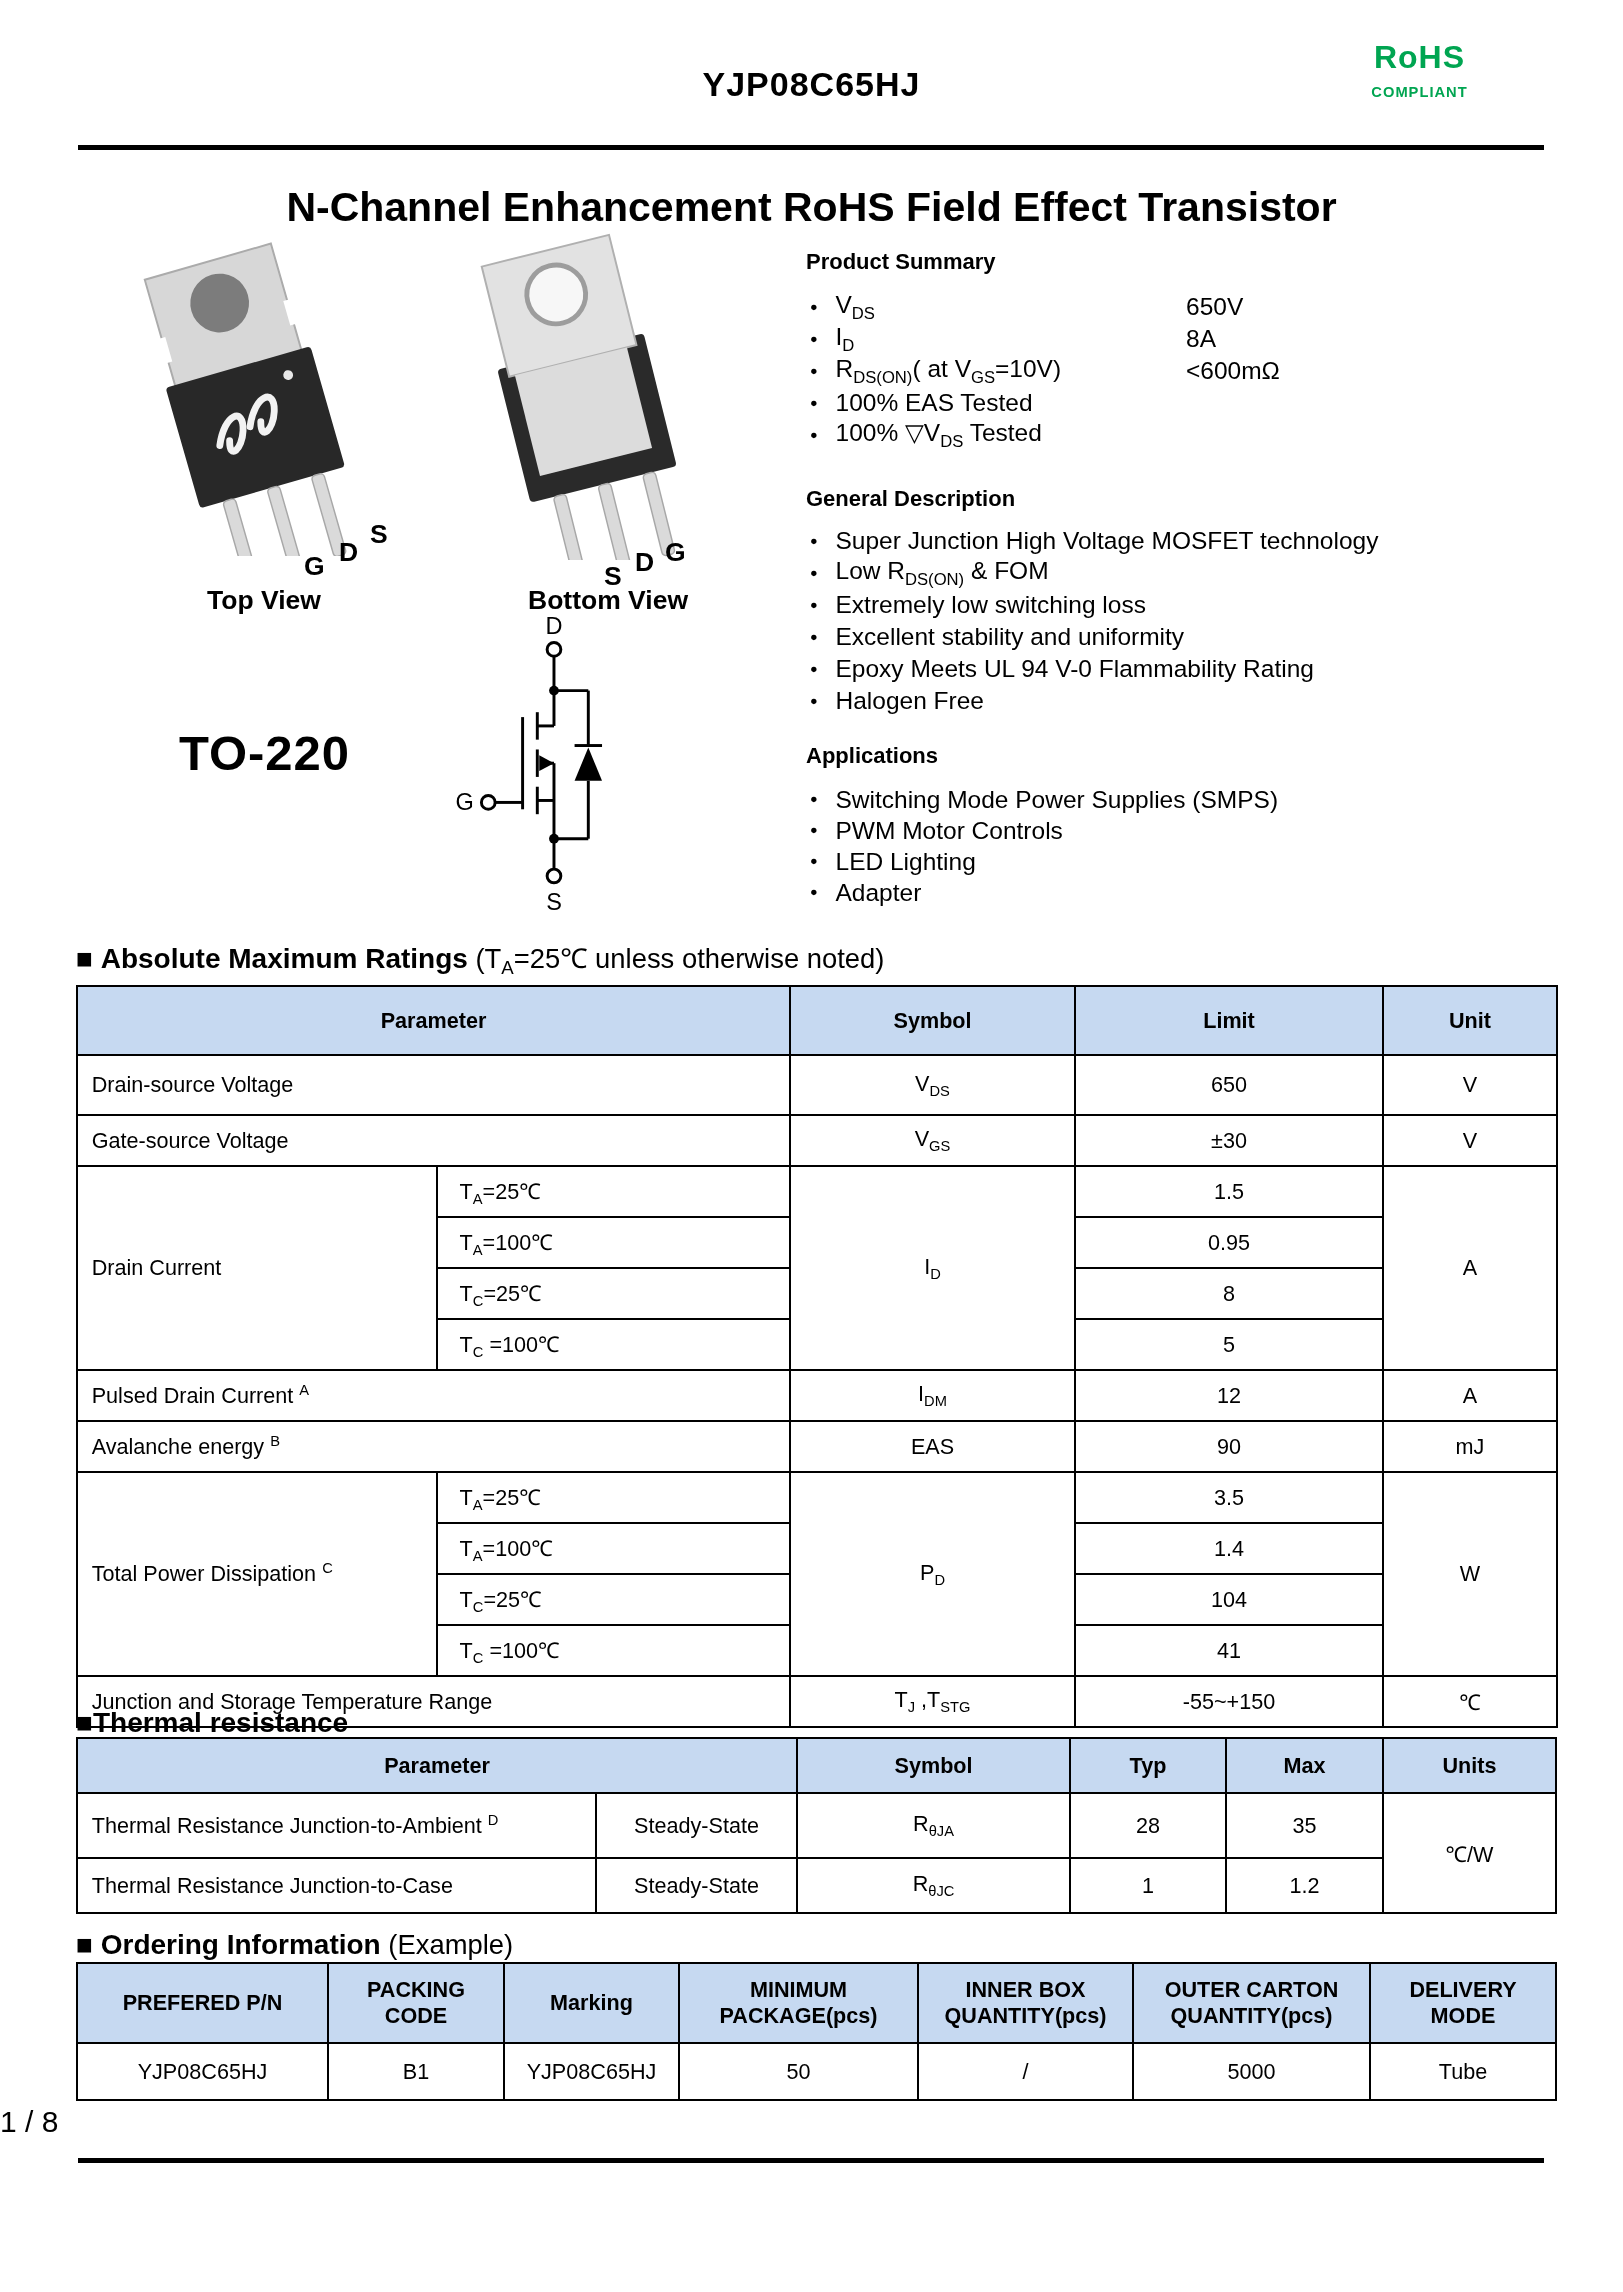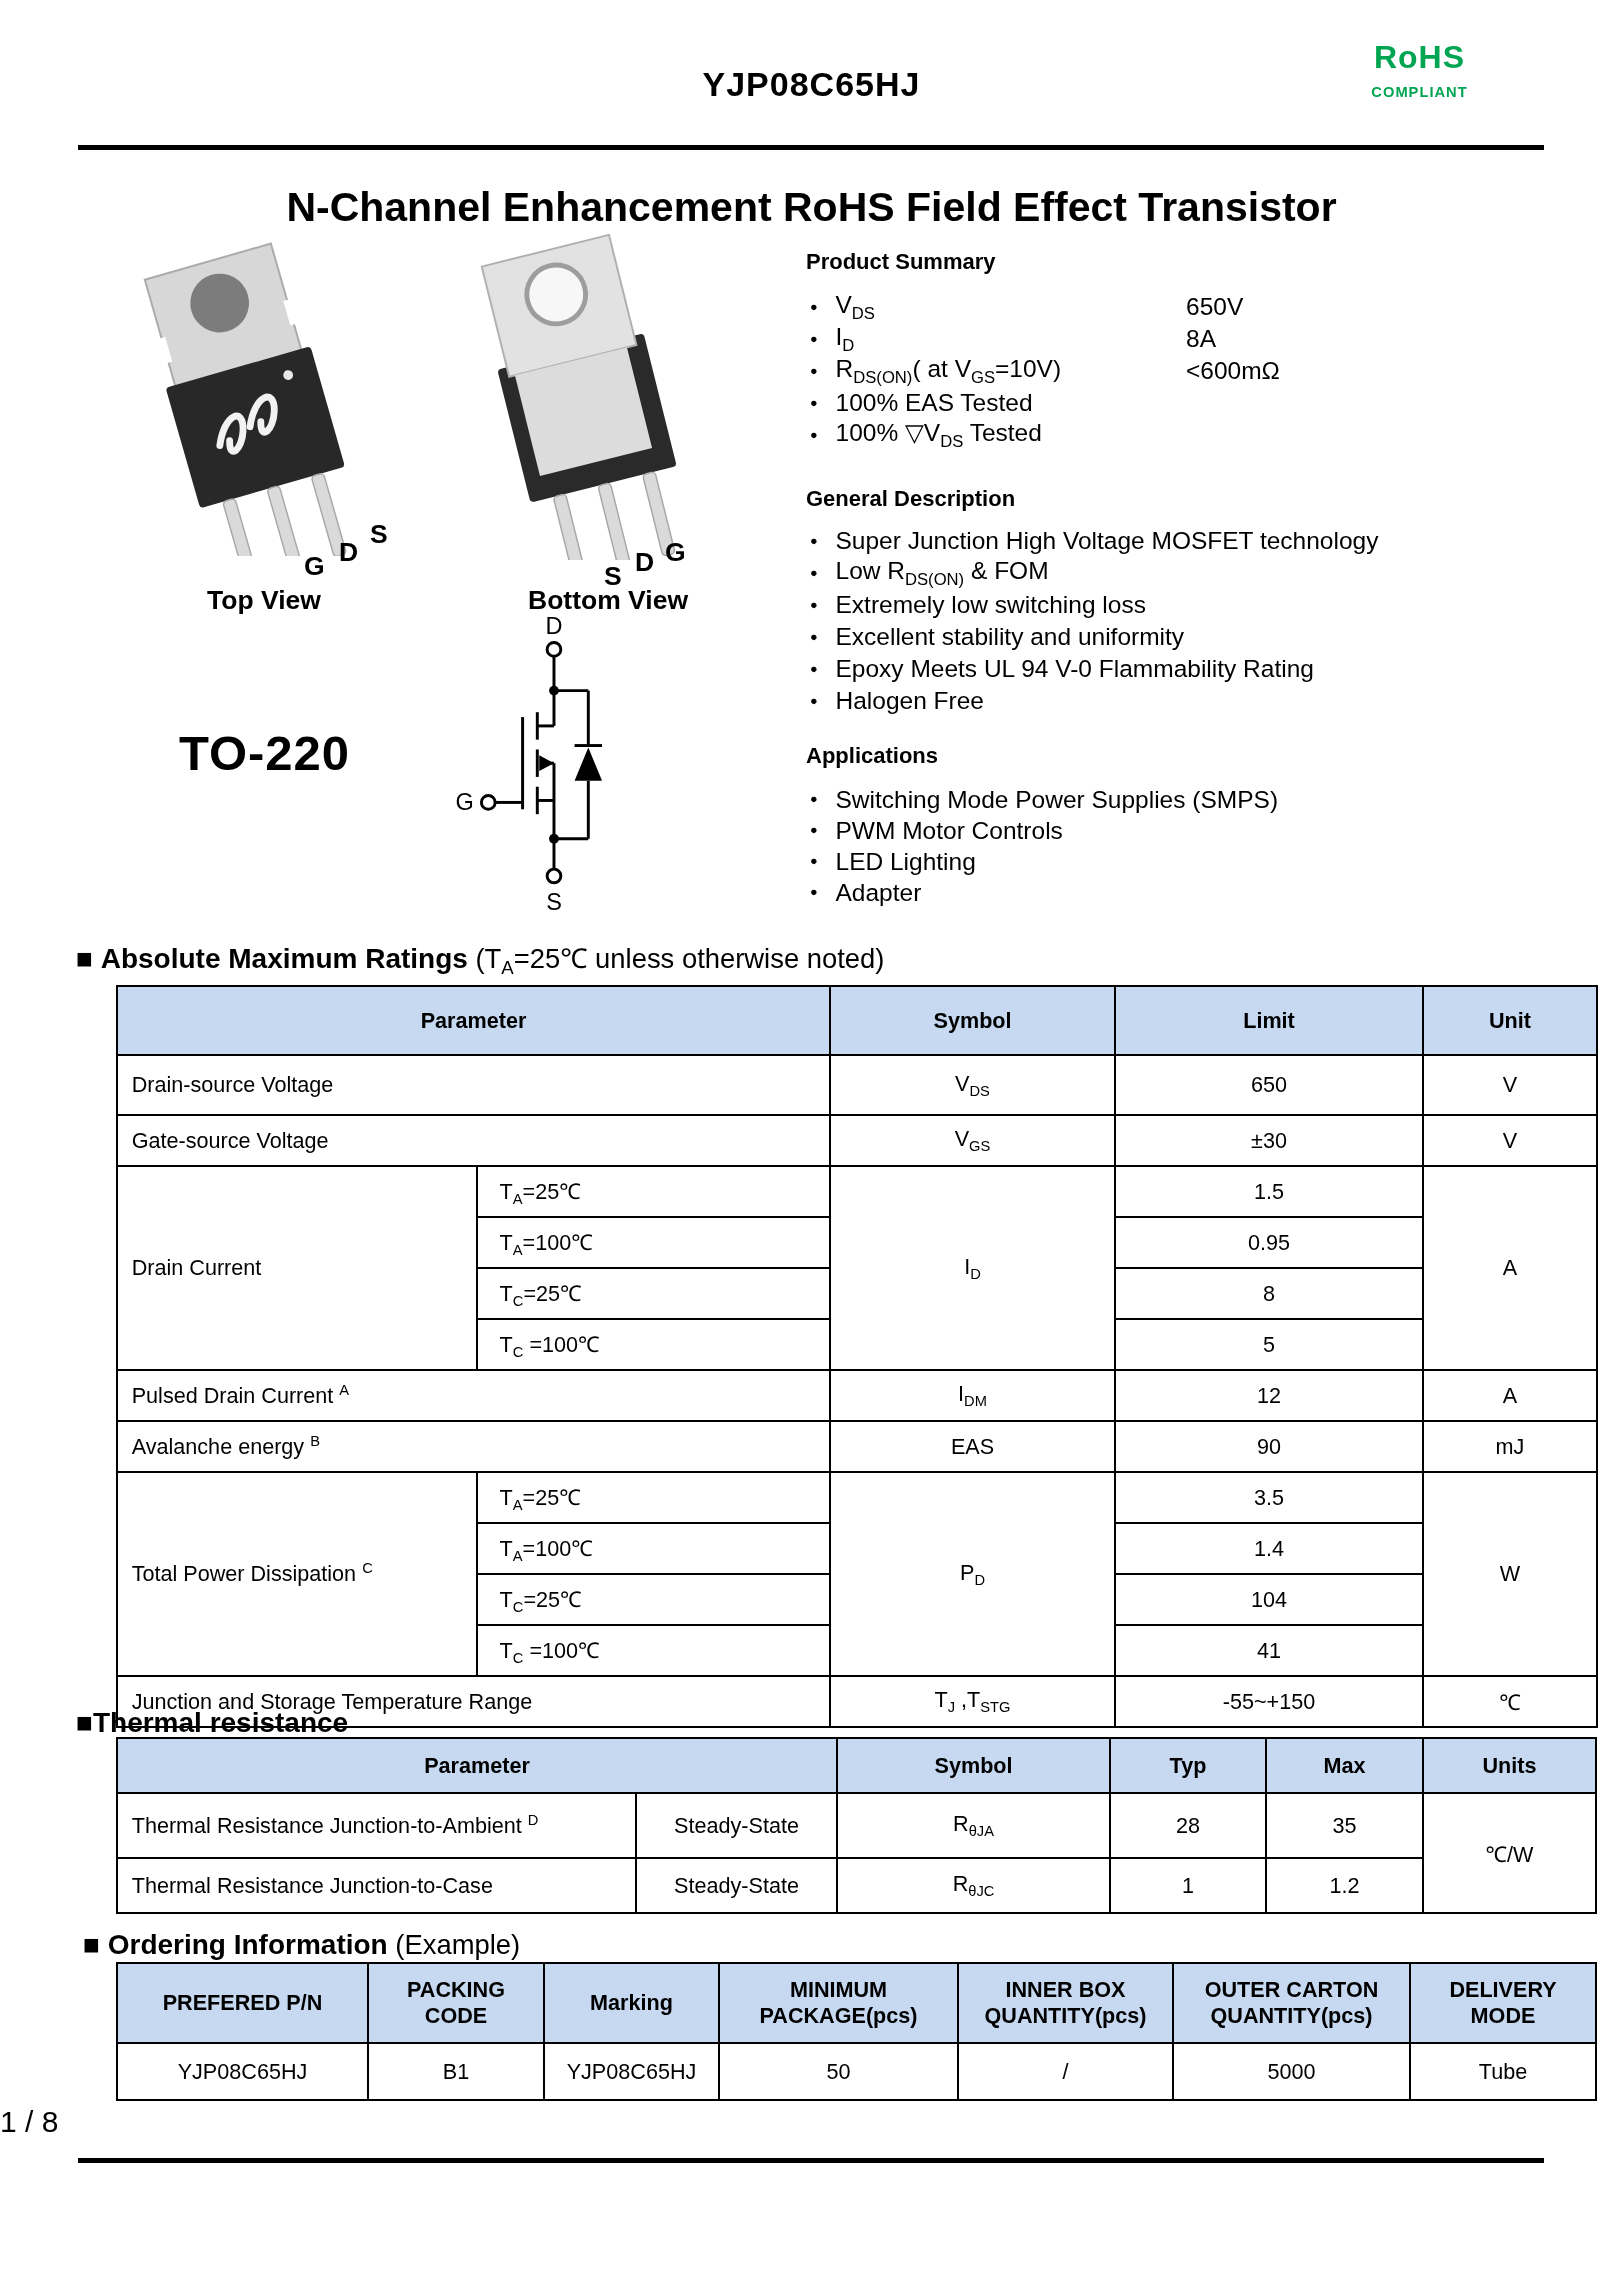--- a/index.html
+++ b/index.html
@@ -26,21 +26,21 @@
   .dot { width:25.5px; font-size:12.7px; line-height:1; flex:0 0 25.5px; }
   .bl { font-size:24.5px; white-space:nowrap; }
   .bv { position:absolute; left:376px; font-size:24.5px; white-space:nowrap; }
   sub { font-size:68%; }
   sup { font-size:68%; }
 
   .tbl-heading { font-size:28px; white-space:nowrap; }
   .tbl-heading .hb { font-weight:bold; }
   .tbl-heading .hn { font-weight:normal; font-size:27.4px; }
 
-  table { border-collapse:collapse; table-layout:fixed; background:#fff;margin-left:40px; }
+  table { border-collapse:collapse; table-layout:fixed; background:#fff; }
   td { border-left:2px solid #000; border-right:2px solid #000;
        border-top:2.9px solid #000; border-bottom:2.9px solid #000;
        font-size:21.6px; padding:2px 7.8px; overflow:hidden; }
   table { border:2.9px solid #000; }
   .thead td { background:#c6d9f1; font-weight:bold; text-align:center; }
   td.param { text-align:left; padding-left:13.7px; }
   td.cond  { text-align:left; padding-left:21.6px; }
   td.c     { text-align:center; }
 
   .footer-page { left:0; top:2105px; width:100%; text-align:left; font-size:30px; }
@@ -326,21 +326,21 @@
     <tr style="height:55px;">
       <td class="param">Thermal Resistance Junction-to-Case</td>
       <td class="c">Steady-State</td>
       <td class="c">R<sub>θJC</sub></td>
       <td class="c">1</td>
       <td class="c">1.2</td>
     </tr>
   </tbody>
     </table>
 
-  <div class="abs tbl-heading" style="left:76px; top:1929px;margin-left:7px;">
+  <div class="abs tbl-heading" style="left:76px; top:1929px;">
     <span class="hb">■</span>
     <span class="hb">Ordering Information</span><span class="hn"> (Example)</span>
   </div>
   <table class="abs" style="left:76px; top:1962px; width:1480px;">
     <colgroup>
         <col style="width:251px">
         <col style="width:176px">
         <col style="width:175px">
         <col style="width:239px">
         <col style="width:215px">

